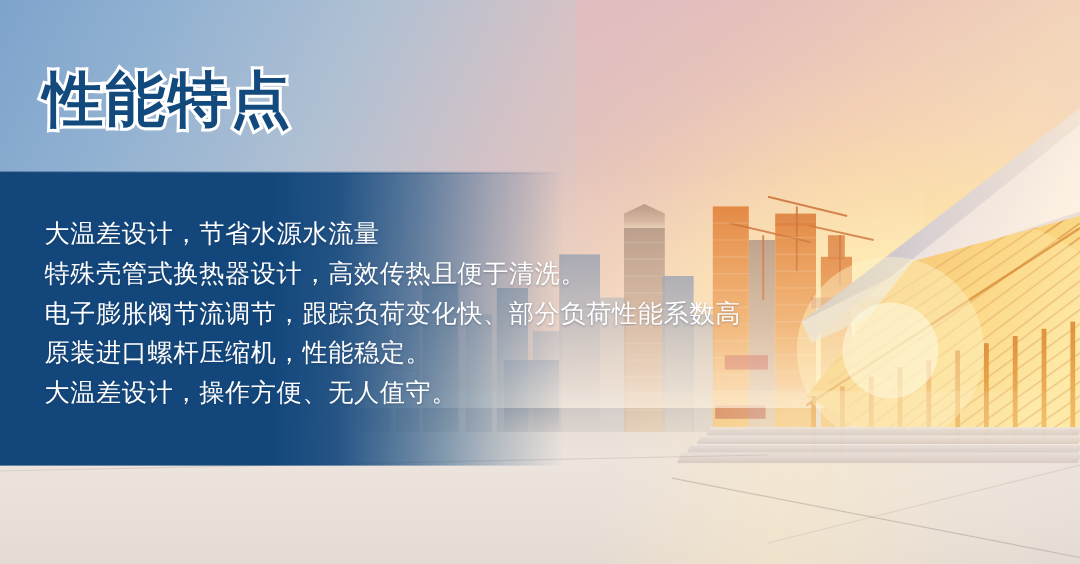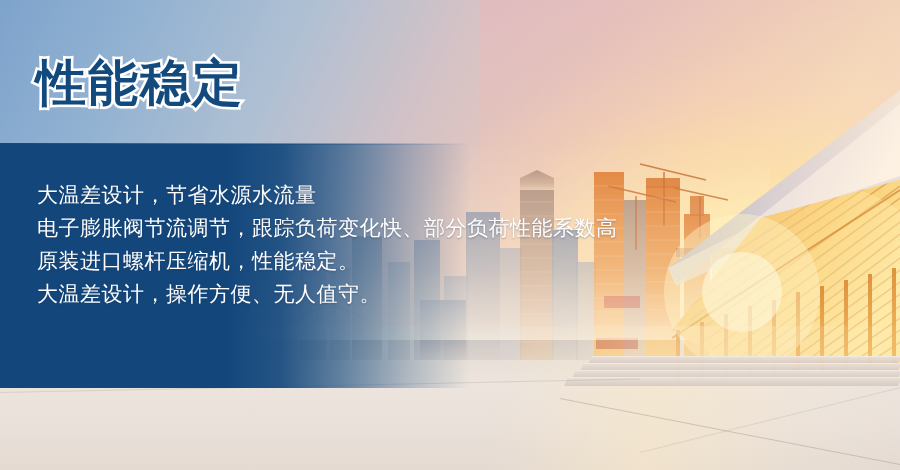--- a/index.html
+++ b/index.html
@@ -379,22 +379,23 @@
     <div class="step" style="left:566px; top:377px; width:334px; height:8px; transform:skewX(-24deg);"></div>
   </div>
 
   <div class="ground-seam seam-b"></div>
   <div class="ground-seam seam-a"></div>
   <div class="ground-seam seam-c"></div>
 
   <div class="blue-top-edge"></div>
   <div class="blue-panel"></div>
 
-  <div class="title">性能稳定</div>
+  <div class="title">性能特点</div>
 
   <div class="body-text">
     <div class="body-line">大温差设计，节省水源水流量</div>
+    <div class="body-line">特殊壳管式换热器设计，高效传热且便于清洗。</div>
     <div class="body-line">电子膨胀阀节流调节，跟踪负荷变化快、部分负荷性能系数高</div>
     <div class="body-line">原装进口螺杆压缩机，性能稳定。</div>
     <div class="body-line">大温差设计，操作方便、无人值守。</div>
   </div>
 
 </div>
 
 </body></html>

